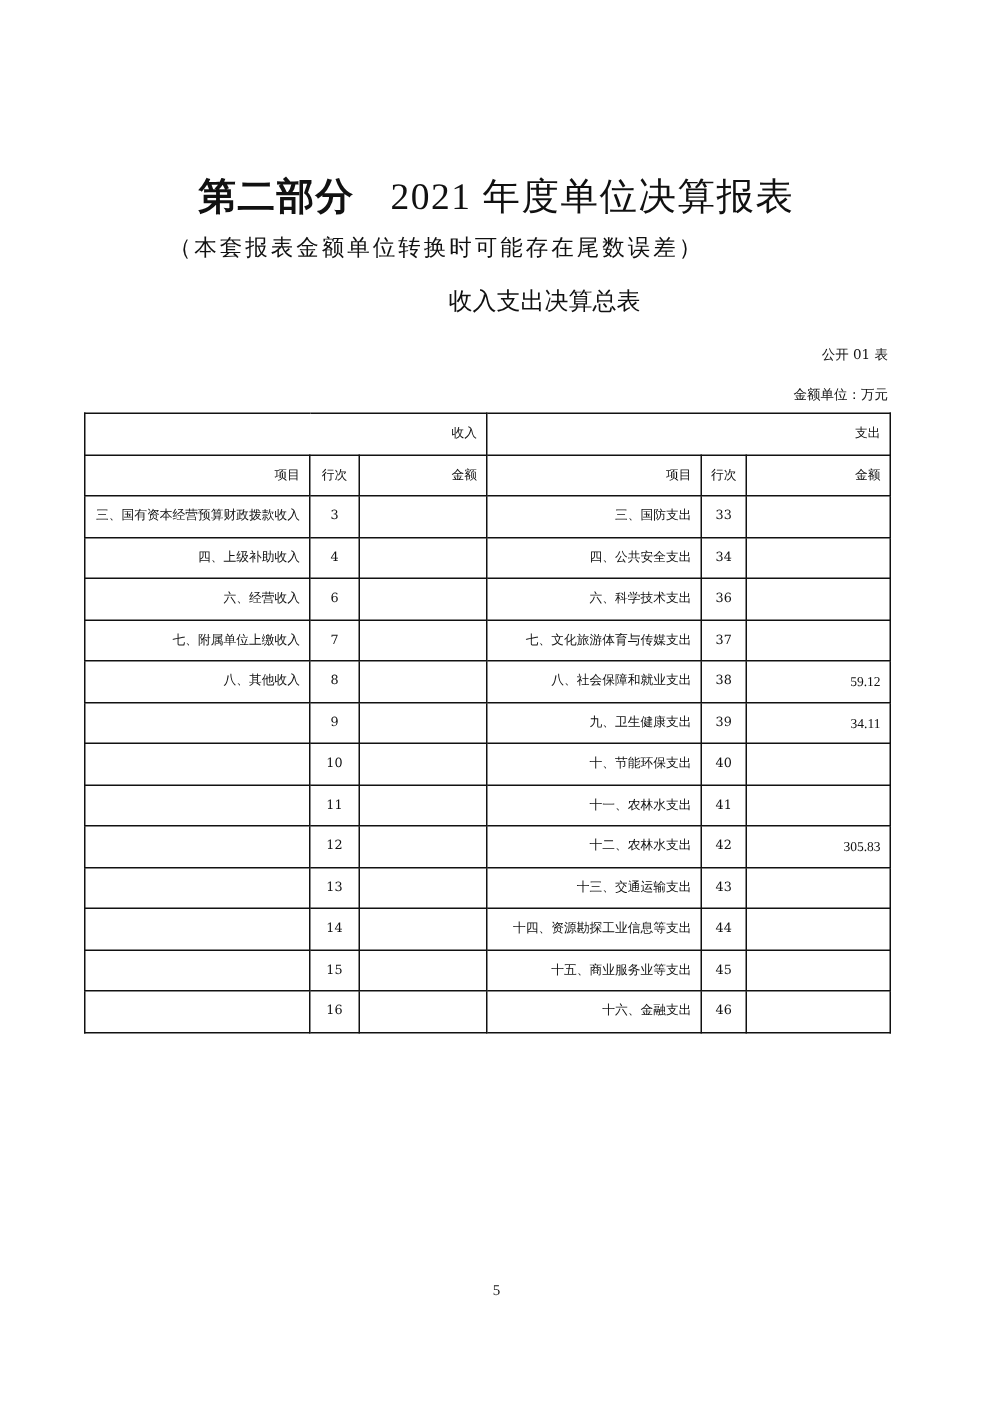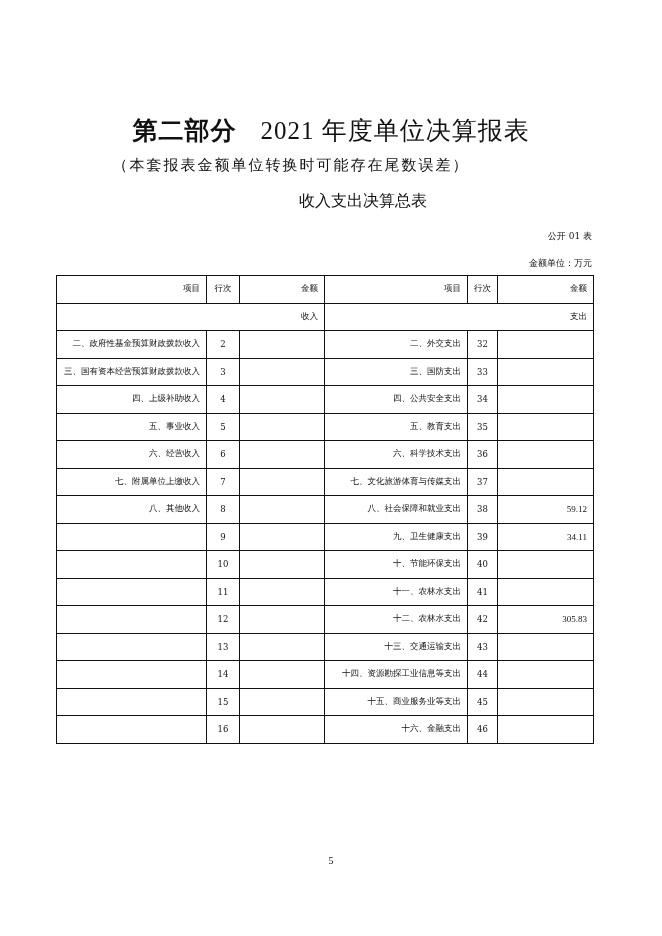--- a/index.html
+++ b/index.html
@@ -40,61 +40,45 @@
   <colgroup>
     <col style="width:150px">
       <col style="width:33px">
       <col style="width:85px">
     <col style="width:143px">
       <col style="width:30px">
       <col style="width:96px">
   </colgroup>
   <tbody id="tbody">
     <tr>
+      <td colspan="3">收入</td>
+      <td colspan="3">支出</td>
+    </tr>
+    <tr>
       <td>项目</td>
       <td class="num">行次</td>
       <td>金额</td>
       <td>项目</td>
       <td class="num">行次</td>
       <td>金额</td>
     </tr>
-    <tr>
-      <td colspan="3">收入</td>
-      <td colspan="3">支出</td>
-    </tr>
-      <tr>
-        <td>二、政府性基金预算财政拨款收入</td>
-        <td class="num">2</td>
-        <td class="amt"></td>
-        <td>二、外交支出</td>
-        <td class="num">32</td>
-        <td class="amt"></td>
-      </tr>
       <tr>
         <td>三、国有资本经营预算财政拨款收入</td>
         <td class="num">3</td>
         <td class="amt"></td>
         <td>三、国防支出</td>
         <td class="num">33</td>
         <td class="amt"></td>
       </tr>
       <tr>
         <td>四、上级补助收入</td>
         <td class="num">4</td>
         <td class="amt"></td>
         <td>四、公共安全支出</td>
         <td class="num">34</td>
-        <td class="amt"></td>
-      </tr>
-      <tr>
-        <td>五、事业收入</td>
-        <td class="num">5</td>
-        <td class="amt"></td>
-        <td>五、教育支出</td>
-        <td class="num">35</td>
         <td class="amt"></td>
       </tr>
       <tr>
         <td>六、经营收入</td>
         <td class="num">6</td>
         <td class="amt"></td>
         <td>六、科学技术支出</td>
         <td class="num">36</td>
         <td class="amt"></td>
       </tr>

